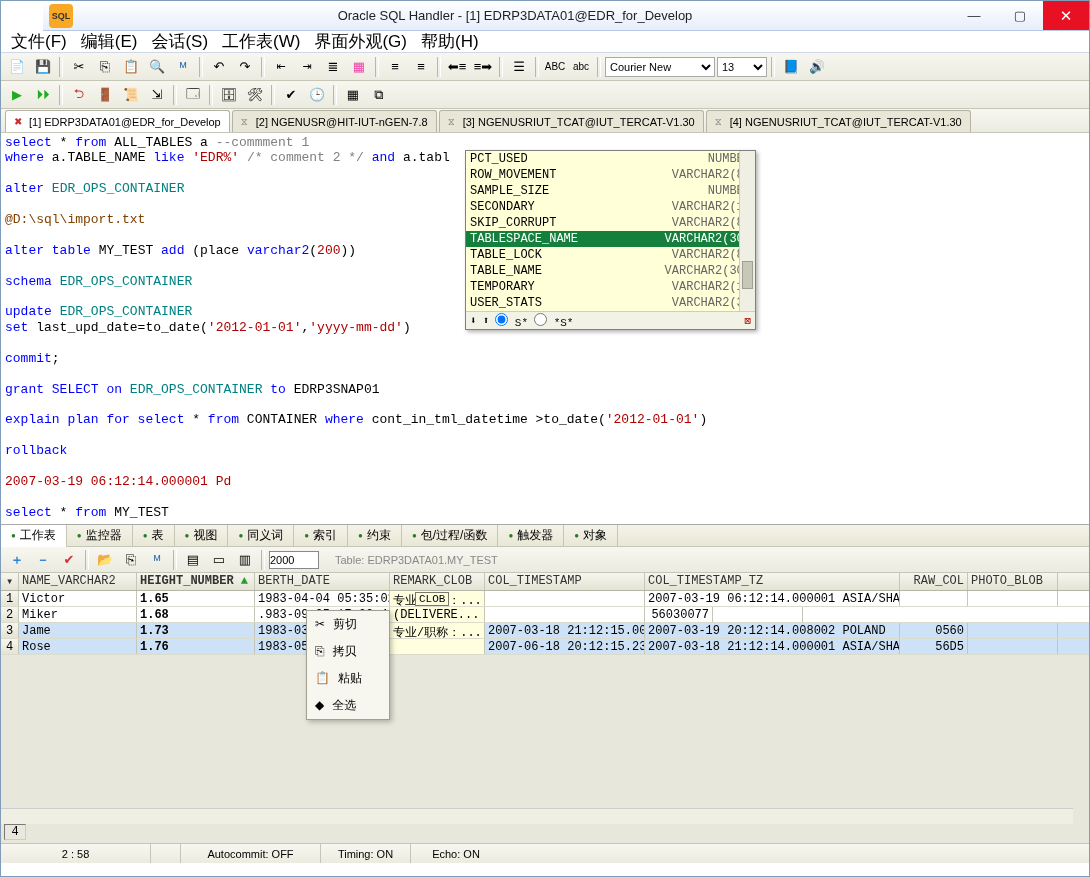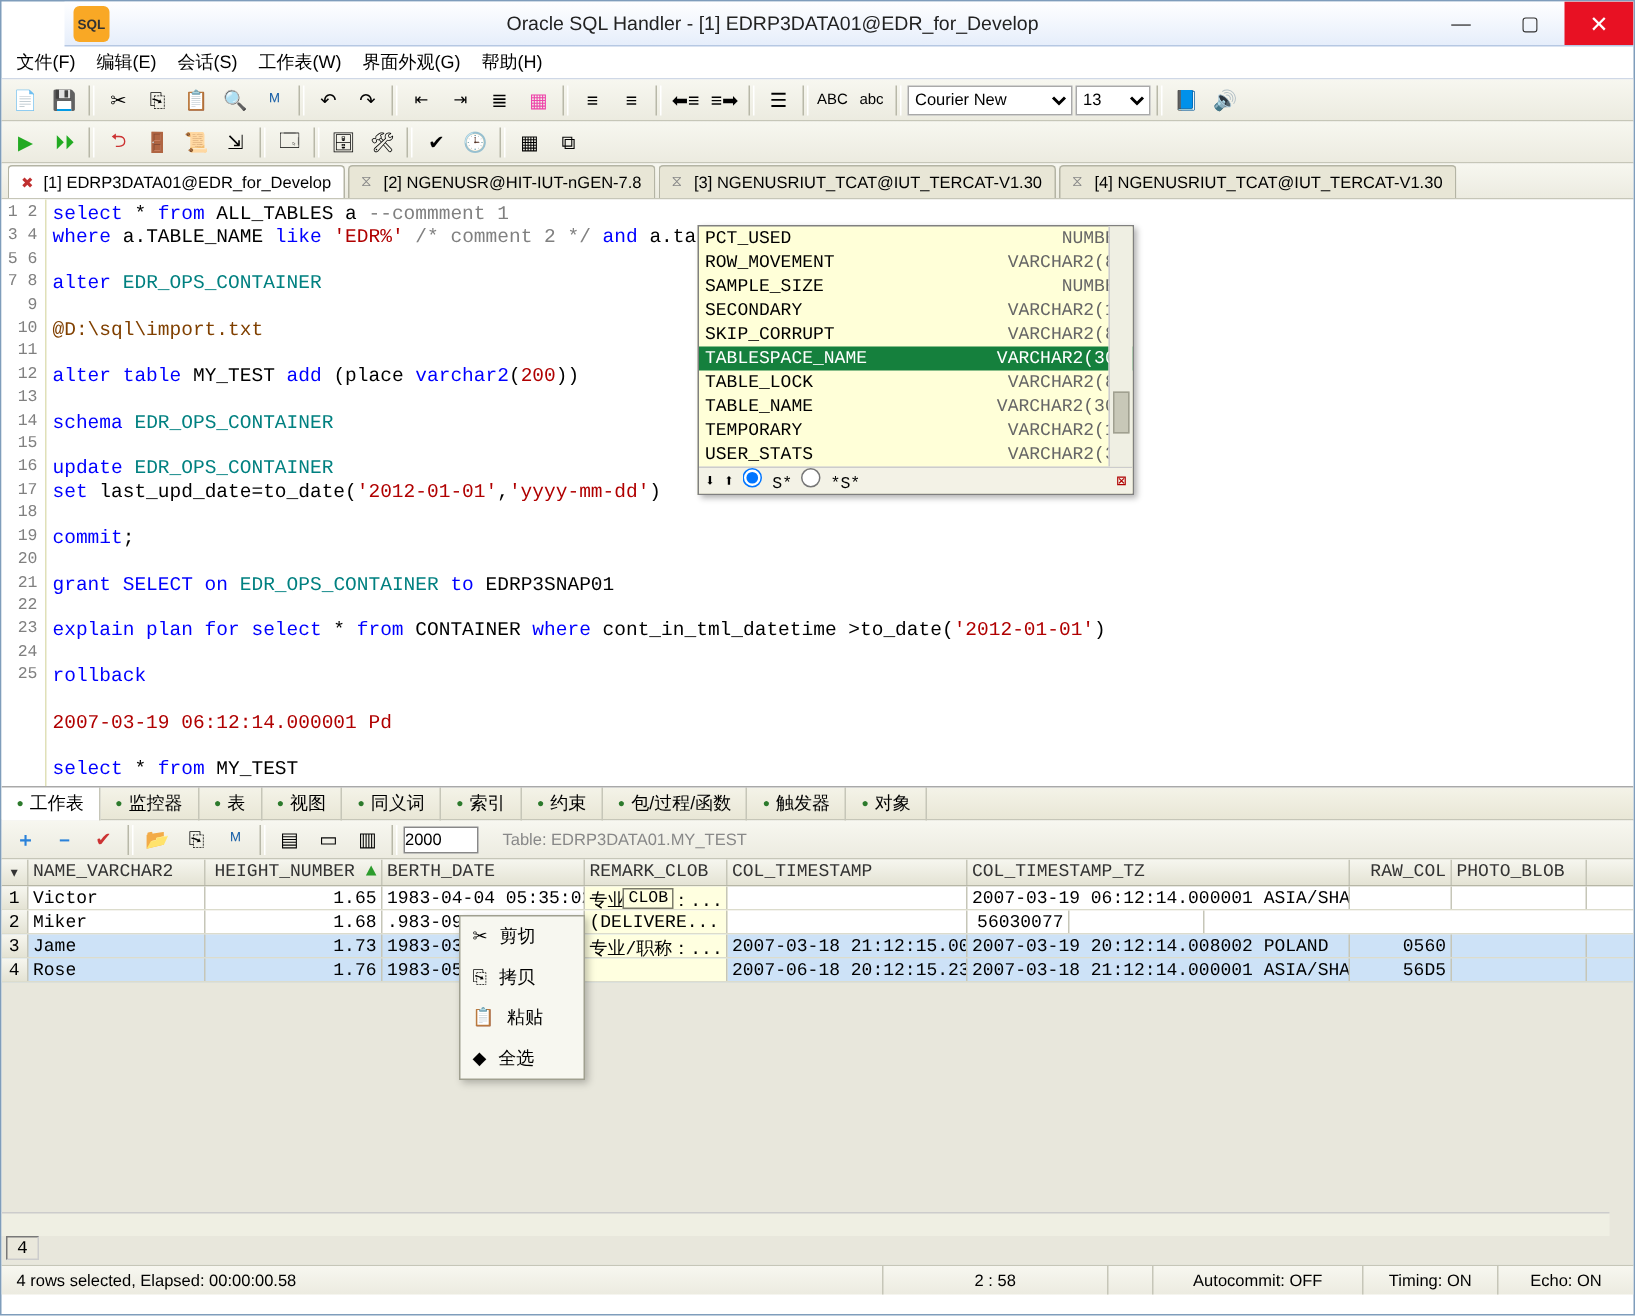--- a/index.html
+++ b/index.html
@@ -3,21 +3,21 @@
 <meta charset="utf-8">
 <style>
   * { box-sizing: border-box; margin: 0; padding: 0; }
   body { font-family: "Segoe UI", Tahoma, sans-serif; font-size: 12px; background: #fff; width: 1090px; height: 877px; overflow: hidden; border:1px solid #7f9dbb;}
   .titlebar { height: 30px; background: linear-gradient(#fff,#e6eefb); display:flex; align-items:center; border-bottom:1px solid #b6c8e3;margin-left:42px;}
   .titlebar .icon { width:24px; height:24px; margin:0 6px; background:#f9a825; border-radius:4px; display:flex; align-items:center; justify-content:center; font-size:9px; font-weight:bold; color:#333;}
   .titlebar .title { flex:1; text-align:center; font-size:13px; color:#222;}
   .winbtns { display:flex; height:100%;}
   .winbtn { width:46px; display:flex; align-items:center; justify-content:center; font-size:13px; color:#333;}
   .winbtn.close { background:#e81123; color:#fff; font-size:15px;}
-  .menubar { height:22px; display:flex; align-items:center; padding:0 6px; gap:6px; font-size:12px; border-bottom:1px solid #cfd8e6;}
+  .menubar { height:22px; display:flex; align-items:center; padding:0 6px; gap:6px; font-size:17px; border-bottom:1px solid #cfd8e6;}
   .menubar span { padding:2px 4px; cursor:default;}
   .toolbar { height:28px; background:linear-gradient(#f7f7f0,#ecebe0); border-bottom:1px solid #c6c6b8; display:flex; align-items:center; padding:0 4px; gap:2px;}
   .tbsep{width:4px; border-left:1px solid #b8b8a8; border-right:1px solid #fff; height:20px; margin:0 2px;}
   .tbtn { width:24px; height:22px; display:flex; align-items:center; justify-content:center; border:1px solid transparent; font-size:13px;}
   select.tbs { font-family:inherit; font-size:11px; height:20px; border:1px solid #a9a9a9; background:#fff;}
   .fonttool select{width:110px;} .sizetool select{width:50px;}
   .tabs { height:24px; background:linear-gradient(#f7f7f0,#ecebe0); border-bottom:1px solid #c6c6b8; display:flex; align-items:flex-end; padding-left:4px; font-size:11px;}
   .tab { display:flex; align-items:center; gap:3px; height:22px; padding:0 8px; border:1px solid #b4b4a4; border-bottom:none; background:#e8e6d6; margin-right:2px; border-radius:3px 3px 0 0;}
   .tab.active { background:#fff;}
   .tab .tic{width:12px;height:12px;font-size:10px;color:#c03030;}
@@ -41,21 +41,21 @@
   .btoolbar input{width:50px;height:18px;font-size:11px;border:1px solid #888;}
   .tbllabel{margin-left:14px;color:#888;font-size:11px;}
   .grid{height:270px;background:#e8e7dc;position:relative;overflow:hidden;font-family:"Courier New",monospace;font-size:12px;}
   .ghead,.grow{display:flex;}
   .ghead{background:linear-gradient(#f6f6ef,#e4e3d4);border-bottom:1px solid #b6b6a6;height:18px;}
   .gc{border-right:1px solid #c6c6b8;padding:1px 3px;overflow:hidden;white-space:nowrap;}
   .ghead .gc{color:#333;}
   .grow{background:#fff;border-bottom:1px solid #dcdccc;height:16px;}
   .grow.sel{background:#cde2f7;}
   .rownum{width:18px;text-align:center;background:linear-gradient(#f6f6ef,#e4e3d4);}
-  .c-name{width:118px;} .c-height{width:118px;text-align:right;} .c-berth{width:135px;} .c-remark{width:95px;background:#ffffe0;} .c-ts{width:160px;} .c-tz{width:255px;} .c-raw{width:68px;text-align:right;} .c-photo{width:90px;}
+  .c-name{width:118px;} .c-height{width:118px;text-align:left;font-weight:bold;} .c-berth{width:135px;} .c-remark{width:95px;background:#ffffe0;} .c-ts{width:160px;} .c-tz{width:255px;} .c-raw{width:68px;text-align:right;} .c-photo{width:90px;}
   .ghead .c-remark{background:inherit;}
   .c-height .sort{color:#2c9c2c;}
   .ctxmenu{position:absolute;left:305px;top:37px;background:#f7f7f0;border:1px solid #a0a090;box-shadow:2px 2px 5px rgba(0,0,0,.25);width:84px;font-family:"Segoe UI";font-size:12px;z-index:5;}
   .ctxmenu .mi{display:flex;align-items:center;gap:8px;padding:5px 8px;}
   .tooltip{position:absolute;left:414px;top:19px;border:1px solid #7a7a6a;background:#ffffe0;font-size:11px;padding:0 3px;z-index:6;}
   .grid .rowcount{position:absolute;left:3px;bottom:3px;width:22px;height:16px;background:#eae8dc;border:1px inset #ccc;text-align:center;line-height:14px;}
   .gridscroll{position:absolute;left:0;right:16px;bottom:19px;height:16px;background:#efefe3;border-top:1px solid #ccc;}
   .statusbar{height:20px;background:linear-gradient(#f7f7f0,#ecebe0);border-top:1px solid #c6c6b8;display:flex;align-items:center;font-size:11px;}
   .statusbar .cell{padding:0 10px;border-right:1px solid #c6c6b8;height:100%;display:flex;align-items:center;}
   .statusbar .cell.flex{flex:1;}
@@ -152,46 +152,20 @@
       <span class="tic" style="color:#888">⧖</span>
       <span>[3] NGENUSRIUT_TCAT@IUT_TERCAT-V1.30</span>
     </div>
   <div class="tab">
       <span class="tic" style="color:#888">⧖</span>
       <span>[4] NGENUSRIUT_TCAT@IUT_TERCAT-V1.30</span>
     </div>
 </div>
 
 <div class="editor">
-  <div class="gutter" id="gutter">1
-2
-3
-4
-5
-6
-7
-8
-9
-10
-11
-12
-13
-14
-15
-16
-17
-18
-19
-20
-21
-22
-23
-24
-25
-</div>
   <div class="code" id="code"><span class="kw">select</span> * <span class="kw">from</span> ALL_TABLES a <span class="cmt">--commment 1</span>
 <span class="kw">where</span> a.TABLE_NAME <span class="kw">like</span> <span class="str">'EDR%'</span> <span class="cmt">/* comment 2 */</span> <span class="kw">and</span> a.tabl
 
 <span class="kw">alter</span> <span class="id">EDR_OPS_CONTAINER</span>
 
 <span class="dt">@D:\sql\import.txt</span>
 
 <span class="kw">alter table</span> MY_TEST <span class="kw">add</span> (place <span class="kw">varchar2</span>(<span class="str">200</span>))
 
 <span class="kw">schema</span> <span class="id">EDR_OPS_CONTAINER</span>
@@ -401,19 +375,18 @@
         <span>◆</span>
         <span>全选</span>
       </div>
     </div>
 
   <div class="rowcount">4</div>
   <div class="gridscroll"></div>
 </div>
 
 <div class="statusbar">
-  <div class="cell flex">4 rows selected, Elapsed: 00:00:00.58</div>
   <div class="cell" style="width:150px;justify-content:center">2 : 58</div>
   <div class="cell" style="width:30px"></div>
   <div class="cell" style="width:140px;justify-content:center">Autocommit: OFF</div>
   <div class="cell" style="width:90px;justify-content:center">Timing: ON</div>
   <div class="cell" style="width:90px;justify-content:center;border-right:none">Echo: ON</div>
 </div>
 
 </body></html>

